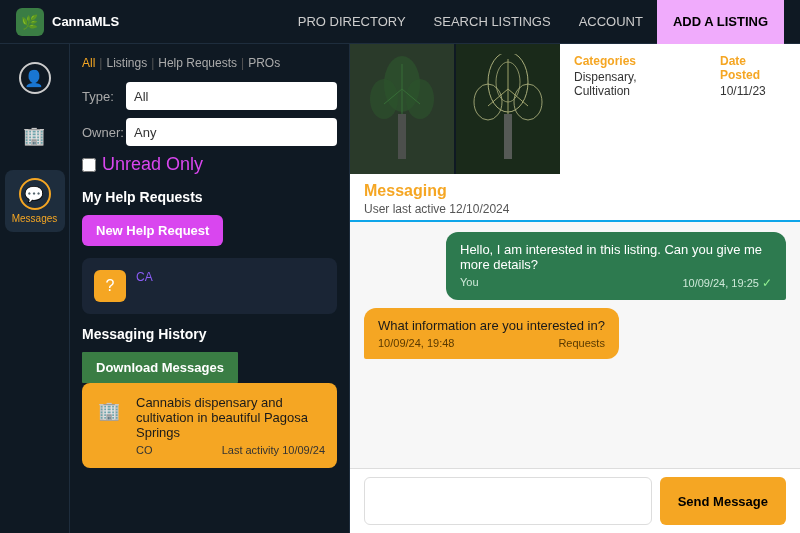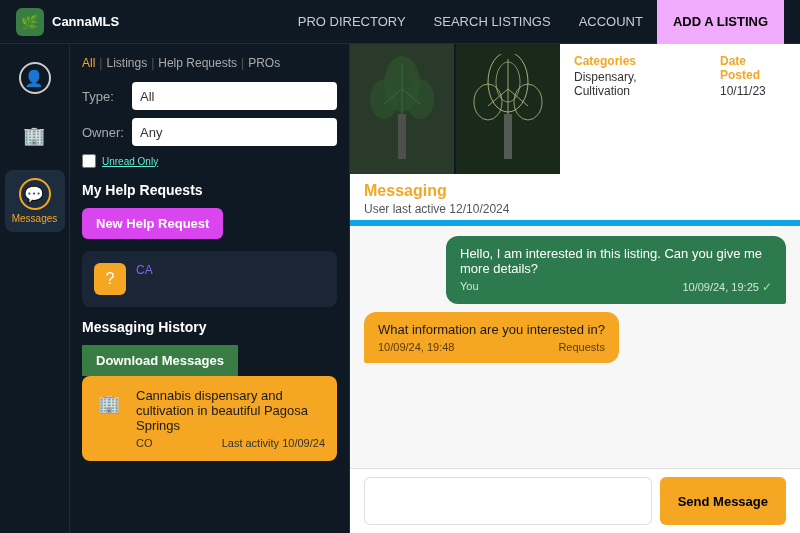--- a/index.html
+++ b/index.html
@@ -165,21 +165,20 @@
     }
     .filter-tab-plain {
       cursor: pointer;
       color: #aaa;
     }
 
     .form-row {
       display: flex;
       align-items: center;
       margin-bottom: 8px;
-      gap: 6px;
     }
     .form-label {
       font-size: 13px;
       color: #aaa;
       width: 44px;
       flex-shrink: 0;
     }
     .form-input {
       background: #fff;
       color: #333;
@@ -196,23 +195,22 @@
       align-items: center;
       gap: 6px;
       margin-bottom: 14px;
     }
     .checkbox-row input[type=checkbox] {
       width: 14px;
       height: 14px;
       accent-color: #3a7d44;
     }
     .checkbox-label {
-      font-size: 10px;
-      color: #5eead4;
-      text-decoration: underline;
+      font-size: 18px;
+      color: #d946ef;
     }
 
     .section-title {
       font-size: 14px;
       font-weight: 600;
       color: #fff;
       margin-bottom: 10px;
     }
 
     .btn-green {
@@ -369,21 +367,21 @@
     .messaging-section {
       flex: 1;
       display: flex;
       flex-direction: column;
       overflow: hidden;
       background: #fff;
     }
 
     .messaging-header {
       padding: 8px 14px 4px;
-      border-bottom: 6px solid #0ea5e9;
+      border-bottom: 2px solid #0ea5e9;
       flex-shrink: 0;
     }
     .messaging-title {
       font-size: 16px;
       font-weight: 700;
       color: #f5a623;
     }
     .user-active-text {
       font-size: 12px;
       color: #555;

